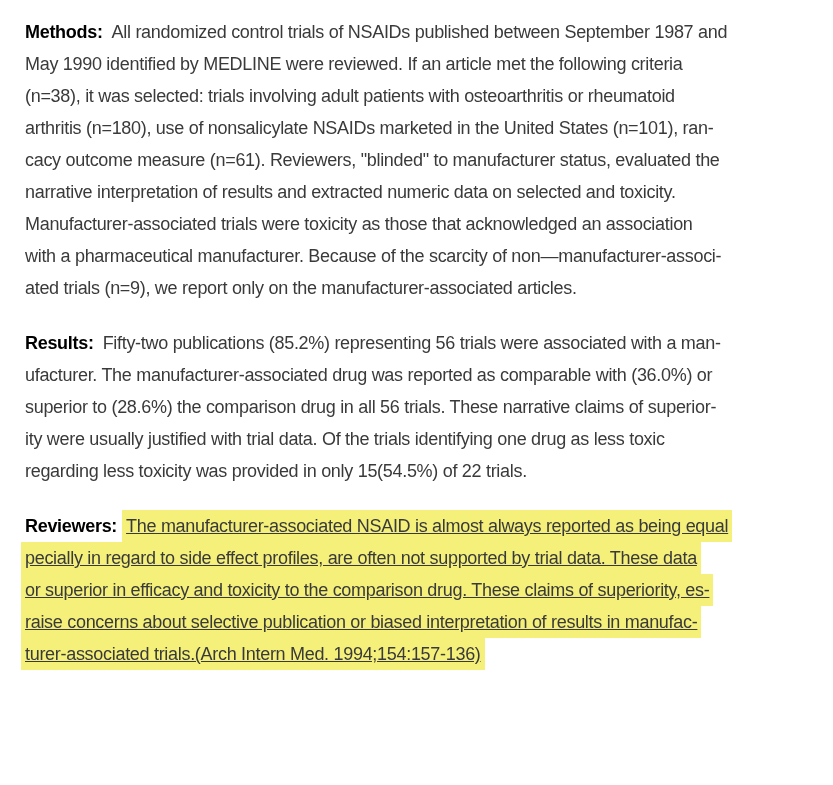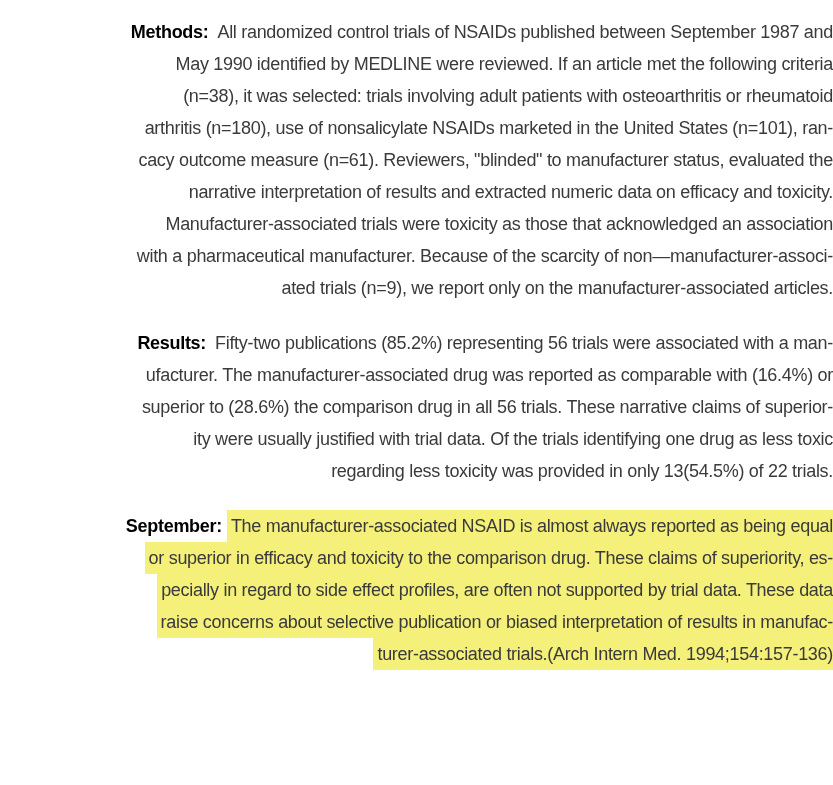--- a/index.html
+++ b/index.html
@@ -17,67 +17,67 @@
     height: 785px;
     background: var(--bg);
     overflow: hidden;
     font-family: "Liberation Sans", sans-serif;
   }
   .doc {
     padding: 16px 0 0 25px;
   }
   .para {
     margin: 0 0 23px 0;
-    text-align: right;
   }
   .line {
     height: 32px;
     line-height: 32px;
     font-size: 18px;
     letter-spacing: -0.3px;
     color: var(--body-text);
     white-space: nowrap;
   }
   .label {
     font-weight: bold;
     color: var(--label-text);
     margin-right: 9px;
   }
   .hl {
     background: var(--hl);
     padding: 6px 4px;
     margin: 0 -4px;
+    text-decoration: underline;
   }
 </style>
 </head>
 <body>
 
 <div class="doc">
 
   <div class="para">
     <div class="line"><span class="label">Methods:</span><span>All randomized control trials of NSAIDs published between September 1987 and</span></div>
     <div class="line"><span>May 1990 identified by MEDLINE were reviewed. If an article met the following criteria</span></div>
     <div class="line"><span>(n=38), it was selected: trials involving adult patients with osteoarthritis or rheumatoid</span></div>
     <div class="line"><span>arthritis (n=180), use of nonsalicylate NSAIDs marketed in the United States (n=101), ran-</span></div>
     <div class="line"><span>cacy outcome measure (n=61). Reviewers, "blinded" to manufacturer status, evaluated the</span></div>
-    <div class="line"><span>narrative interpretation of results and extracted numeric data on efficacy and toxicity.</span></div>
+    <div class="line"><span>narrative interpretation of results and extracted numeric data on selected and toxicity.</span></div>
     <div class="line"><span>Manufacturer-associated trials were toxicity as those that acknowledged an association</span></div>
     <div class="line"><span>with a pharmaceutical manufacturer. Because of the scarcity of non—manufacturer-associ-</span></div>
     <div class="line"><span>ated trials (n=9), we report only on the manufacturer-associated articles.</span></div>
   </div>
 
   <div class="para">
     <div class="line"><span class="label">Results:</span><span>Fifty-two publications (85.2%) representing 56 trials were associated with a man-</span></div>
-    <div class="line"><span>ufacturer. The manufacturer-associated drug was reported as comparable with (16.4%) or</span></div>
+    <div class="line"><span>ufacturer. The manufacturer-associated drug was reported as comparable with (36.0%) or</span></div>
     <div class="line"><span>superior to (28.6%) the comparison drug in all 56 trials. These narrative claims of superior-</span></div>
     <div class="line"><span>ity were usually justified with trial data. Of the trials identifying one drug as less toxic</span></div>
-    <div class="line"><span>regarding less toxicity was provided in only 13(54.5%) of 22 trials.</span></div>
+    <div class="line"><span>regarding less toxicity was provided in only 15(54.5%) of 22 trials.</span></div>
   </div>
 
   <div class="para">
-    <div class="line"><span class="label">September:</span><span class="hl">The manufacturer-associated NSAID is almost always reported as being equal</span></div>
+    <div class="line"><span class="label">Reviewers:</span><span class="hl">The manufacturer-associated NSAID is almost always reported as being equal</span></div>
+    <div class="line"><span class="hl">pecially in regard to side effect profiles, are often not supported by trial data. These data</span></div>
     <div class="line"><span class="hl">or superior in efficacy and toxicity to the comparison drug. These claims of superiority, es-</span></div>
-    <div class="line"><span class="hl">pecially in regard to side effect profiles, are often not supported by trial data. These data</span></div>
     <div class="line"><span class="hl">raise concerns about selective publication or biased interpretation of results in manufac-</span></div>
     <div class="line"><span class="hl">turer-associated trials.(Arch Intern Med. 1994;154:157-136)</span></div>
   </div>
 
 </div>
 
 </body></html>

